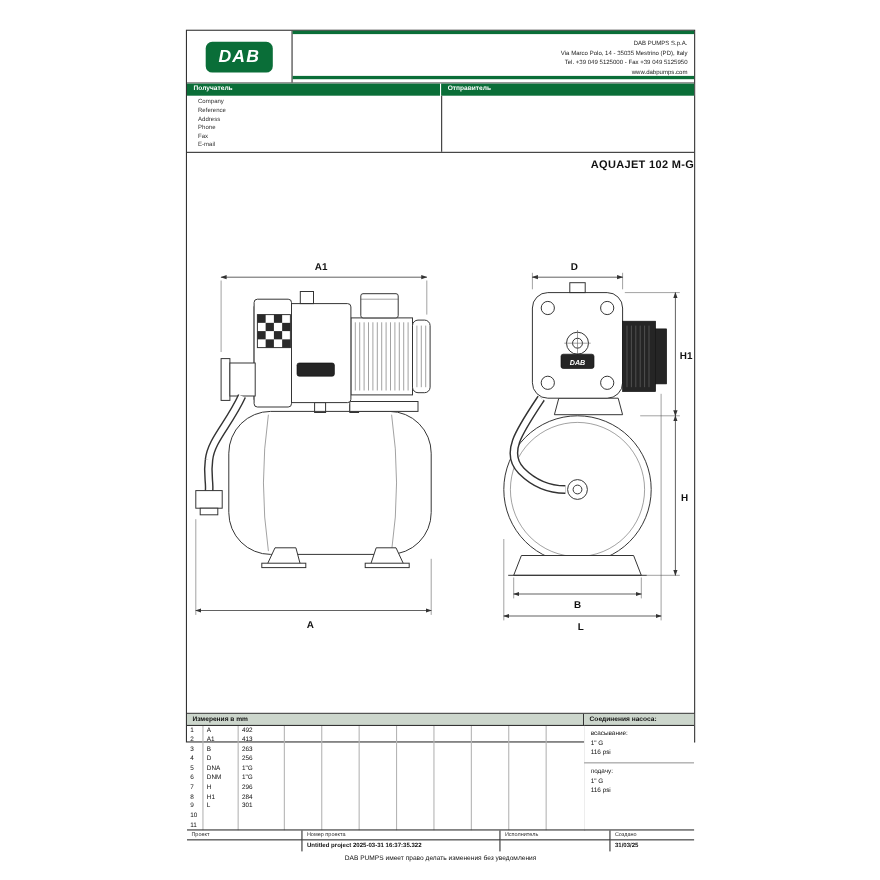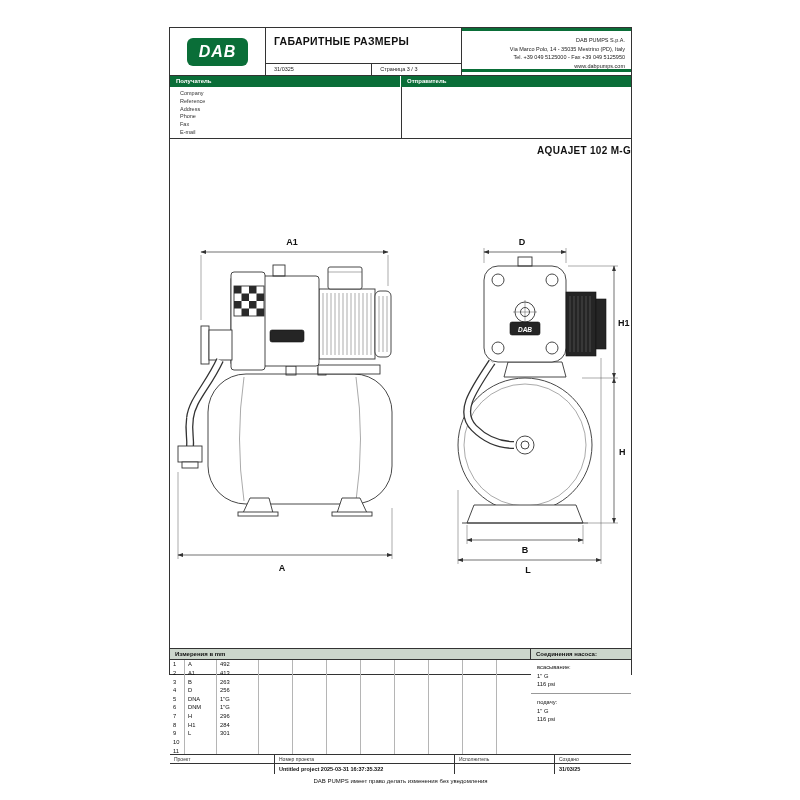--- a/index.html
+++ b/index.html
@@ -76,27 +76,20 @@
 </head>
 <body>
 
 <div class="stage">
   <div class="page">
 
     <div class="hdr">
       <div class="hdr-logo">
         <div class="dab-logo">DAB</div>
       </div>
-      <div class="hdr-mid">
-        <div class="hdr-title">ГАБАРИТНЫЕ РАЗМЕРЫ</div>
-        <div class="hdr-sub">
-          <div class="hdr-doc">31/0325</div>
-          <div class="hdr-page">Страница 3 / 3</div>
-        </div>
-      </div>
       <div class="hdr-right">
         <div class="green-bar top"></div>
         <div>DAB PUMPS S.p.A.</div>
         <div>Via Marco Polo, 14 - 35035 Mestrino (PD), Italy</div>
         <div>Tel. +39 049 5125000 - Fax +39 049 5125950</div>
         <div>www.dabpumps.com</div>
         <div class="green-bar bottom"></div>
       </div>
     </div>
 

